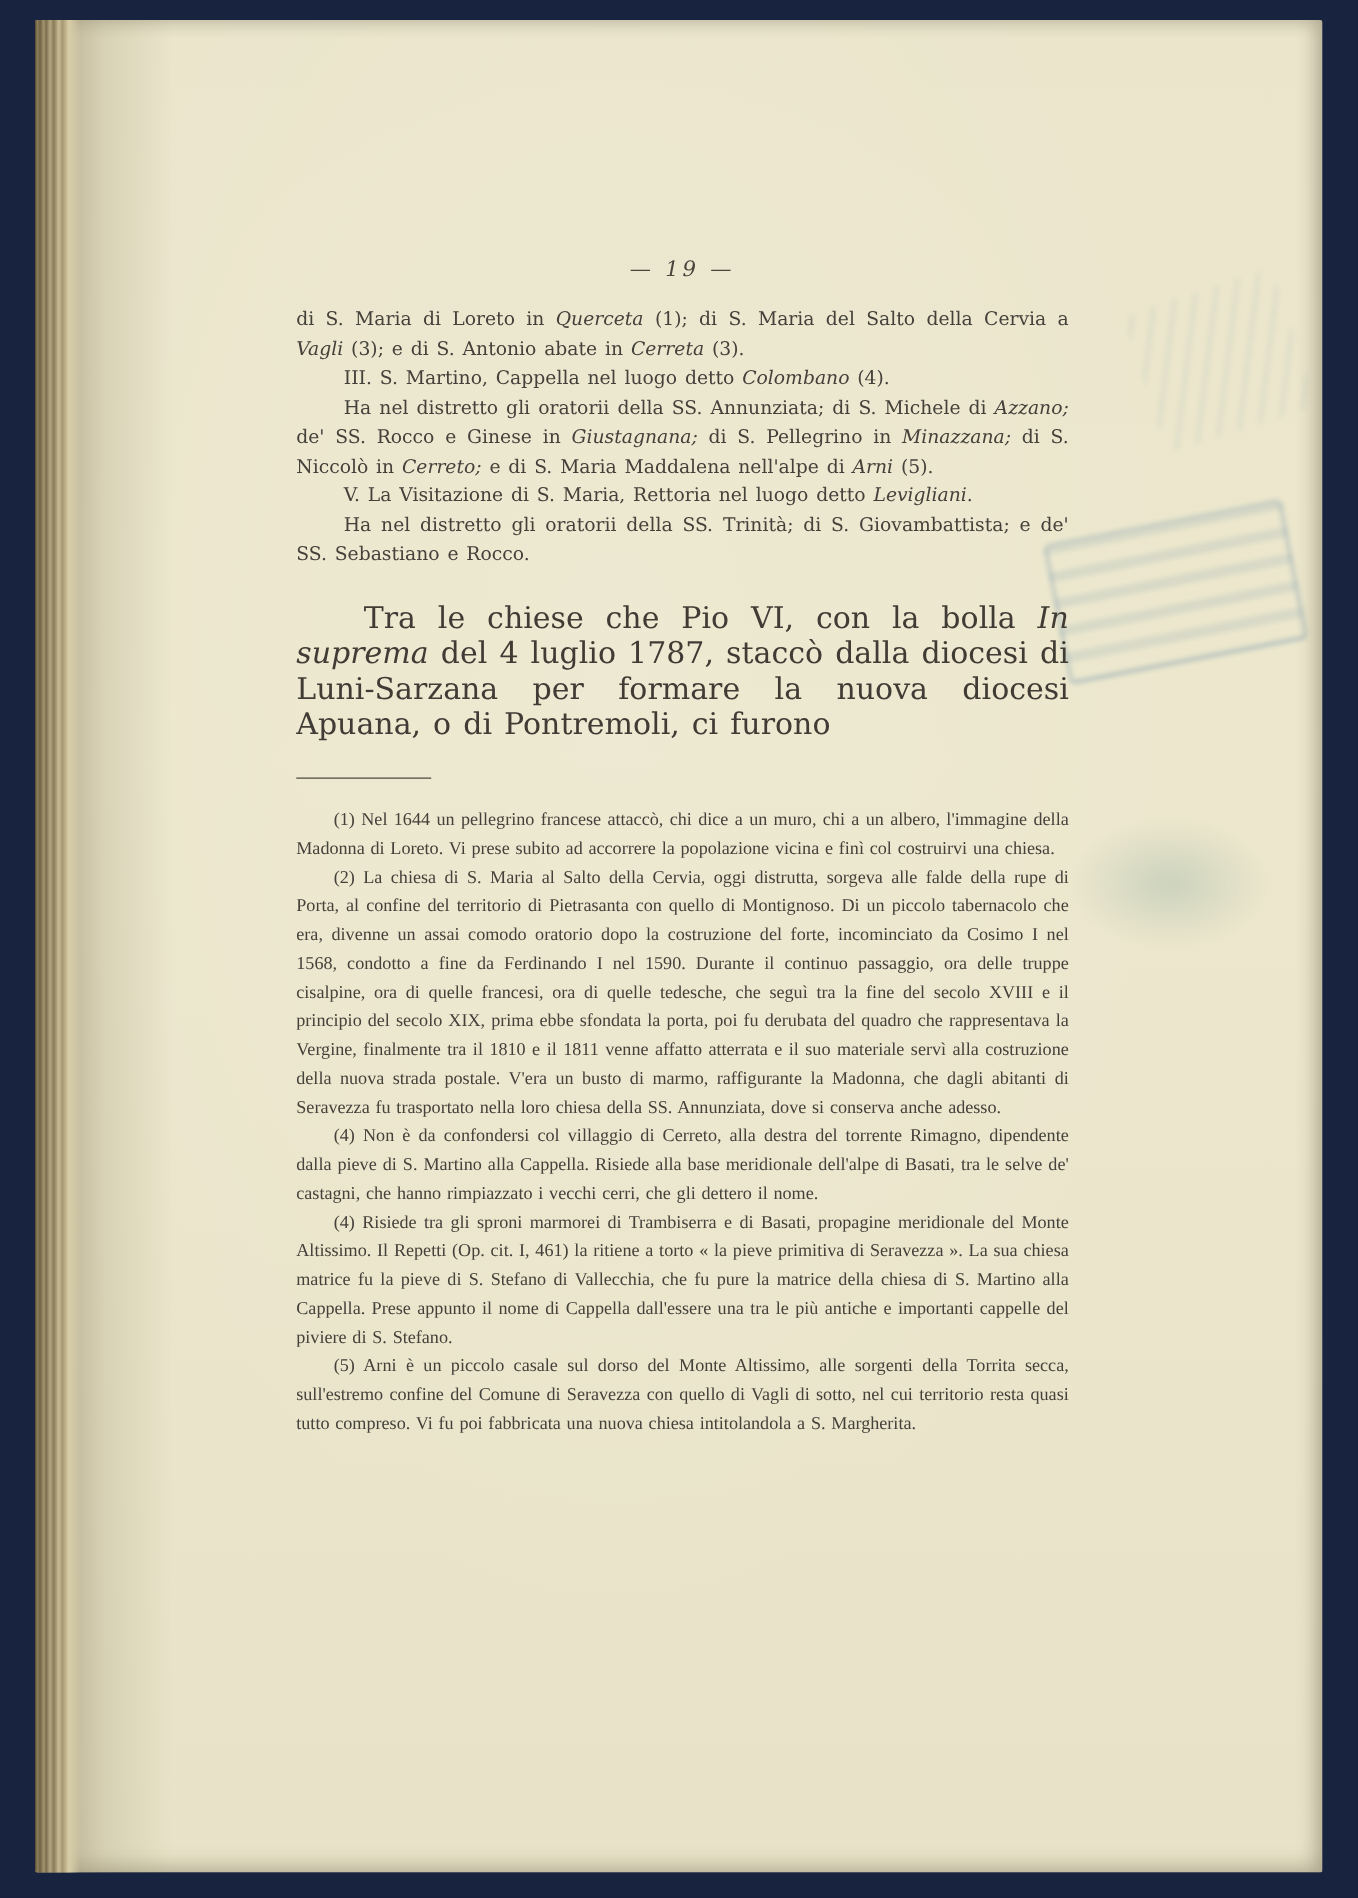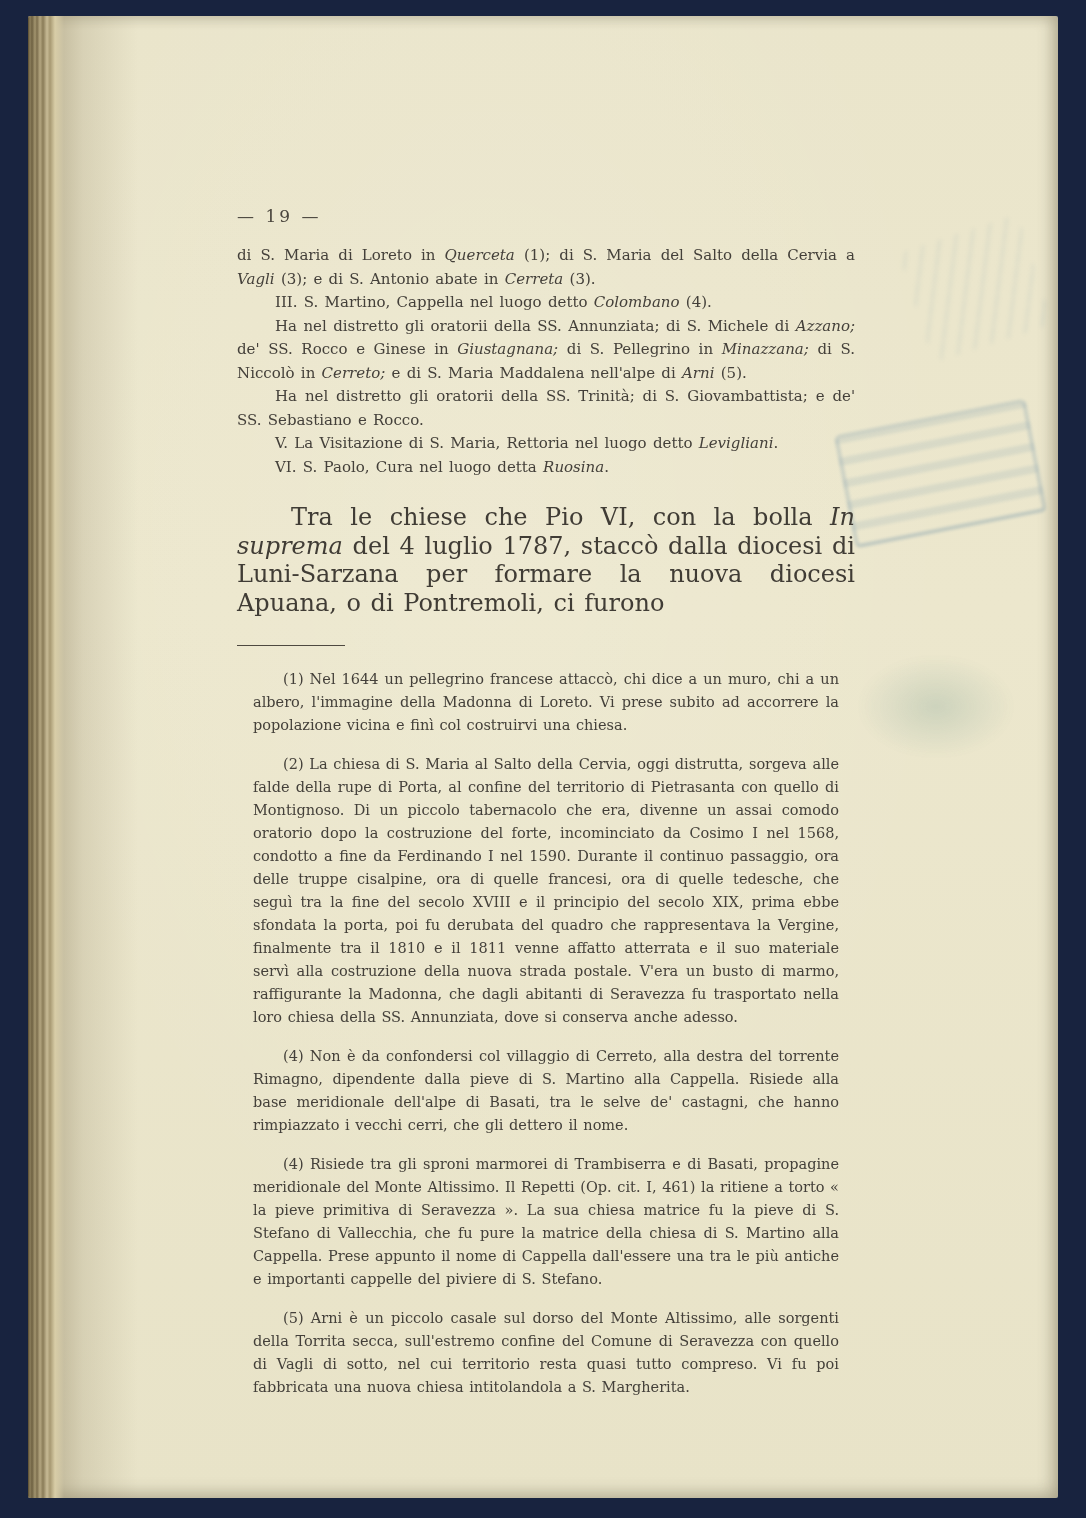--- a/index.html
+++ b/index.html
@@ -50,62 +50,61 @@
   .stamp-round {
     left: 828px; top: 638px; width: 160px; height: 105px;
     background: radial-gradient(ellipse, rgba(110,150,140,0.35), rgba(110,150,140,0) 70%);
     filter: blur(2px); opacity: 0.7;
   }
   .text-block {
     position: absolute; left: 209px; top: 190px; width: 618px;
     color: #44403a;
   }
   .page-number {
-    text-align: left; font-size: 17px; letter-spacing: 3px;
-    color: #4a453d; margin: 0 0 18px 0;
+    text-align: center; font-size: 17px; letter-spacing: 3px;
+    color: #4a453d; margin: 0 0 18px 0; font-style: italic;
   }
   .body-text p {
     margin: 0; font-size: 15px; line-height: 23.5px;
     text-align: justify; word-spacing: 1.5px;
   }
   .body-text p.indent { text-indent: 38px; }
   .body-text p.large {
     margin-top: 24px; font-size: 24px; line-height: 28.5px;
     text-indent: 54px; word-spacing: 2px; color: #403c35;
   }
   .it { font-style: italic; }
   .footnote-rule {
     width: 108px; height: 0; border-top: 1.5px solid #4e4940;
     margin-top: 28px;
   }
   .footnotes { margin-top: 22px; }
   .footnotes p {
-    margin: 16px; font-size: 14.5px; line-height: 23px;
-    text-align: justify; text-indent: 30px; word-spacing: 1px;
+    margin: 0; font-size: 14.5px; line-height: 23px;
+    text-align: justify; text-indent: 30px; word-spacing: 1px; font-family: Liberation Serif, serif;
   }
 </style>
 </head>
 <body>
 
 <div class="book-page">
   <div class="binding-edge"></div>
 
   <div class="stamp stamp-script"></div>
   <div class="stamp stamp-rect"></div>
   <div class="stamp stamp-round"></div>
 
   <div class="text-block">
     <div class="page-number">— 19 —</div>
     <div class="body-text" id="body-text">
         <p><span>di S. Maria di Loreto in </span><span class="it">Querceta</span><span> (1); di S. Maria del Salto della Cervia a </span><span class="it">Vagli</span><span> (3); e di S. Antonio abate in </span><span class="it">Cerreta</span><span> (3).</span></p>
         <p class="indent"><span>III. S. Martino, Cappella nel luogo detto </span><span class="it">Colombano</span><span> (4).</span></p>
         <p class="indent"><span>Ha nel distretto gli oratorii della SS. Annunziata; di S. Michele di </span><span class="it">Azzano;</span><span> de' SS. Rocco e Ginese in </span><span class="it">Giustagnana;</span><span> di S. Pellegrino in </span><span class="it">Minazzana;</span><span> di S. Niccolò in </span><span class="it">Cerreto;</span><span> e di S. Maria Maddalena nell'alpe di </span><span class="it">Arni</span><span> (5).</span></p>
+        <p class="indent"><span>V. La Visitazione di S. Maria, Rettoria nel luogo detto </span><span class="it">Levigliani</span><span>.</span></p>
         <p class="indent"><span>Ha nel distretto gli oratorii della SS. Trinità; di S. Giovambattista; e de' SS. Sebastiano e Rocco.</span></p>
-        <p class="indent"><span>V. La Visitazione di S. Maria, Rettoria nel luogo detto </span><span class="it">Levigliani</span><span>.</span></p>
-        <p class="indent"><span>VI. S. Paolo, Cura nel luogo detta </span><span class="it">Ruosina</span><span>.</span></p>
         <p class="indent large"><span>Tra le chiese che Pio VI, con la bolla </span><span class="it">In suprema</span><span> del 4 luglio 1787, staccò dalla diocesi di Luni-Sarzana per formare la nuova diocesi Apuana, o di Pontremoli, ci furono</span></p>
       </div>
     <div class="footnote-rule"></div>
     <div class="footnotes" id="footnotes">
         <p class="indent"><span>(1) Nel 1644 un pellegrino francese attaccò, chi dice a un muro, chi a un albero, l'immagine della Madonna di Loreto. Vi prese subito ad accorrere la popolazione vicina e finì col costruirvi una chiesa.</span></p>
         <p class="indent"><span>(2) La chiesa di S. Maria al Salto della Cervia, oggi distrutta, sorgeva alle falde della rupe di Porta, al confine del territorio di Pietrasanta con quello di Montignoso. Di un piccolo tabernacolo che era, divenne un assai comodo oratorio dopo la costruzione del forte, incominciato da Cosimo I nel 1568, condotto a fine da Ferdinando I nel 1590. Durante il continuo passaggio, ora delle truppe cisalpine, ora di quelle francesi, ora di quelle tedesche, che seguì tra la fine del secolo XVIII e il principio del secolo XIX, prima ebbe sfondata la porta, poi fu derubata del quadro che rappresentava la Vergine, finalmente tra il 1810 e il 1811 venne affatto atterrata e il suo materiale servì alla costruzione della nuova strada postale. V'era un busto di marmo, raffigurante la Madonna, che dagli abitanti di Seravezza fu trasportato nella loro chiesa della SS. Annunziata, dove si conserva anche adesso.</span></p>
         <p class="indent"><span>(4) Non è da confondersi col villaggio di Cerreto, alla destra del torrente Rimagno, dipendente dalla pieve di S. Martino alla Cappella. Risiede alla base meridionale dell'alpe di Basati, tra le selve de' castagni, che hanno rimpiazzato i vecchi cerri, che gli dettero il nome.</span></p>
         <p class="indent"><span>(4) Risiede tra gli sproni marmorei di Trambiserra e di Basati, propagine meridionale del Monte Altissimo. Il Repetti (Op. cit. I, 461) la ritiene a torto « la pieve primitiva di Seravezza ». La sua chiesa matrice fu la pieve di S. Stefano di Vallecchia, che fu pure la matrice della chiesa di S. Martino alla Cappella. Prese appunto il nome di Cappella dall'essere una tra le più antiche e importanti cappelle del piviere di S. Stefano.</span></p>
         <p class="indent"><span>(5) Arni è un piccolo casale sul dorso del Monte Altissimo, alle sorgenti della Torrita secca, sull'estremo confine del Comune di Seravezza con quello di Vagli di sotto, nel cui territorio resta quasi tutto compreso. Vi fu poi fabbricata una nuova chiesa intitolandola a S. Margherita.</span></p>
       </div>

